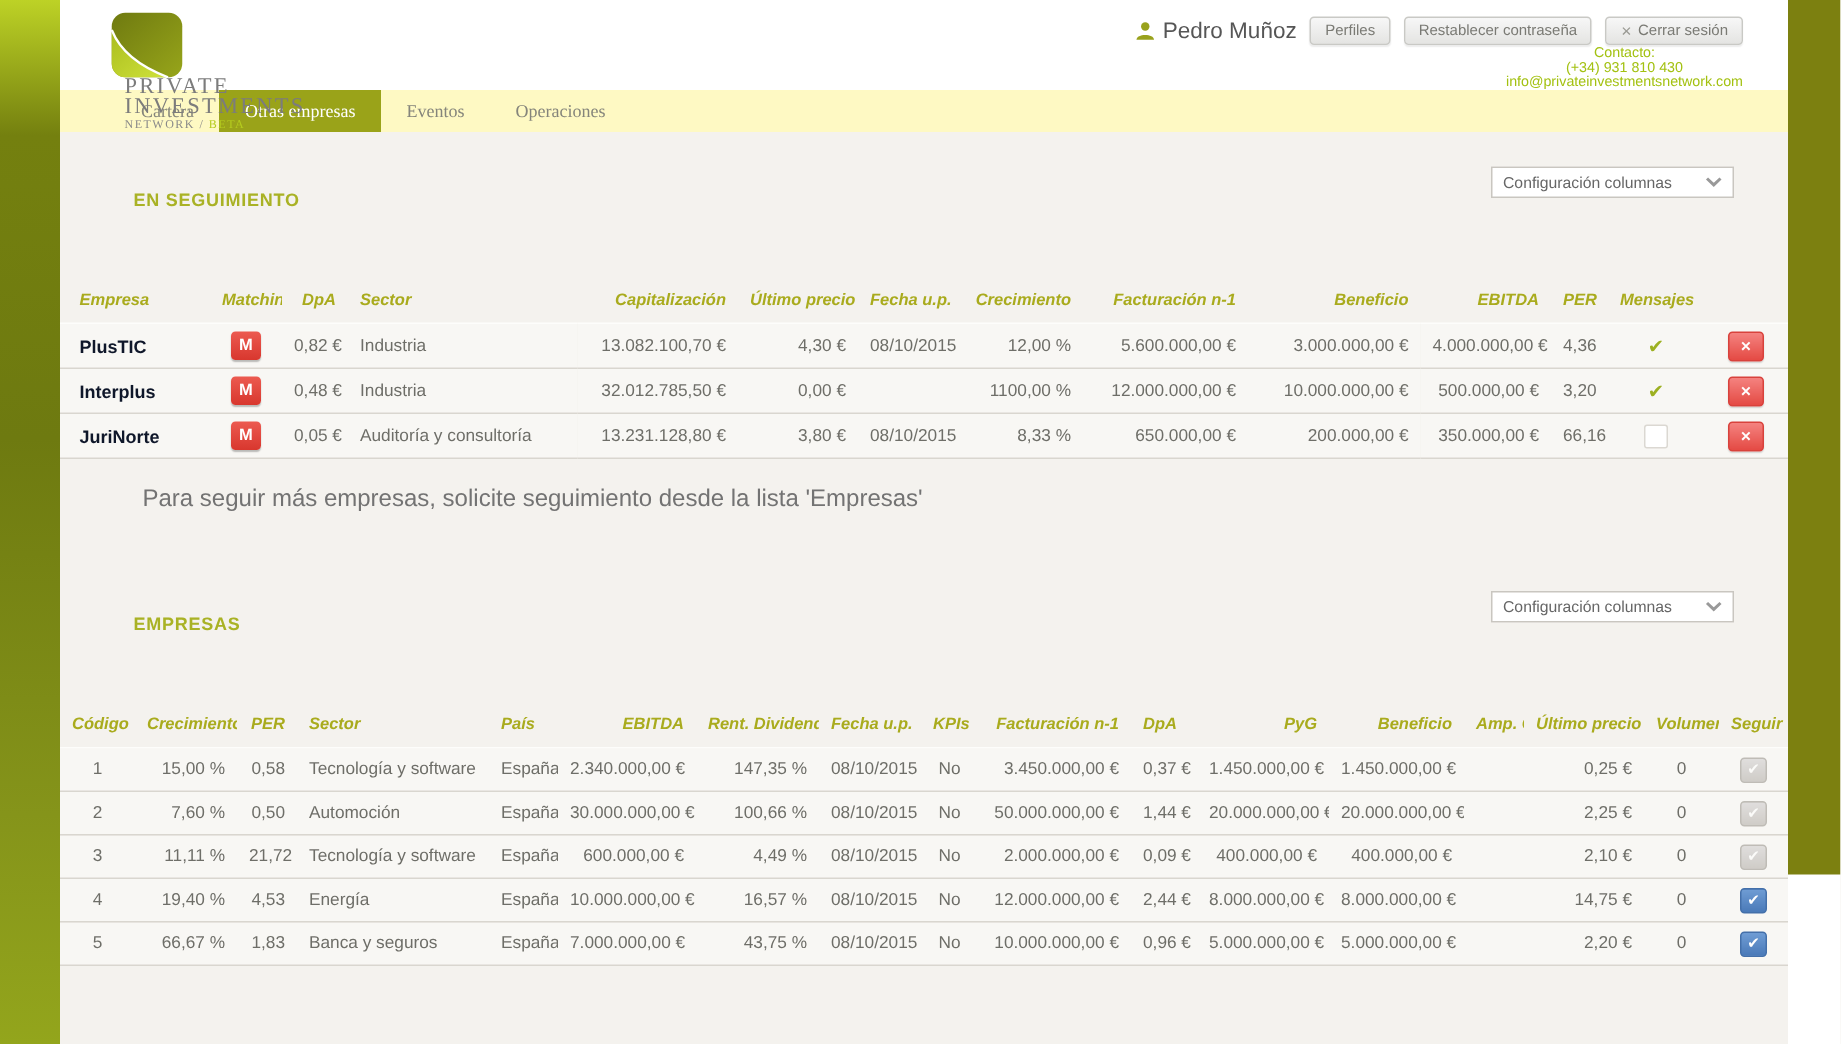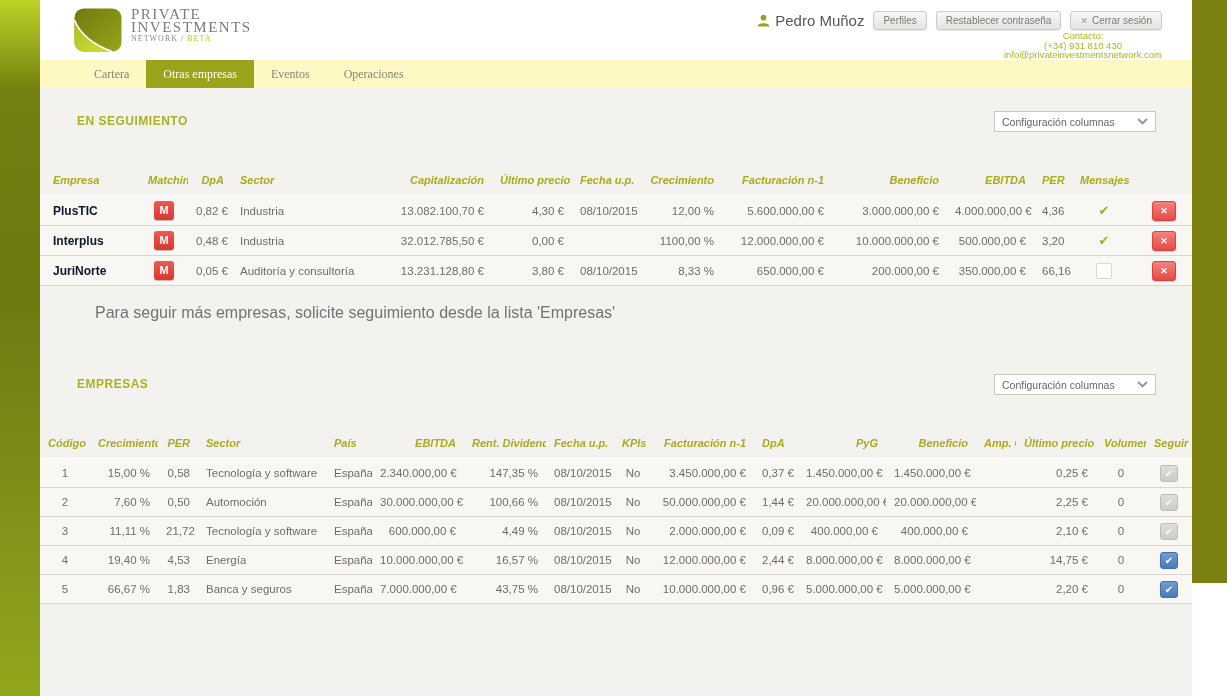--- a/index.html
+++ b/index.html
@@ -7,21 +7,21 @@
        font-family:"Liberation Sans",sans-serif;overflow:hidden;}
 
   .left-band{position:absolute;left:0;top:0;width:40px;height:696px;
     background:linear-gradient(180deg,#bdd226 0%,#74800f 13%,#6e7a10 42%,#85941a 78%,#93a51c 100%);}
   .right-band{position:absolute;right:0;top:0;width:35px;height:583px;background:#7c8010;}
 
   .main{position:absolute;left:40px;top:0;width:1152px;height:696px;background:#f4f2ee;}
 
   
   header{height:60px;background:#fff;position:relative;}
-  .logo{position:absolute;left:34px;top:8px;display:flex;align-items:flex-start;}
+  .logo{position:absolute;left:34px;top:8px;display:flex;align-items:flex-start;flex-direction:column;}
   .logo-text{margin-left:9px;color:#7c7c7c;font-family:"Liberation Serif",serif;}
   .logo-text .lt{font-size:15px;letter-spacing:1.5px;line-height:13px;}
   .logo-text .lt3{font-size:8px;letter-spacing:1px;line-height:9px;color:#8a8a8a;}
   .logo-text .beta{color:#b5cc1e;}
 
   .user-row{position:absolute;right:30px;top:11px;display:flex;align-items:center;gap:9px;}
   .user-name{font-size:15px;color:#565656;display:flex;align-items:center;gap:5px;}
   .pill{background:linear-gradient(#f7f7f7,#e4e4e2);border:1px solid #c9c9c5;border-radius:3px;
         font-size:10px;color:#7a7a74;padding:3px 9px;cursor:pointer;display:flex;align-items:center;gap:4px;
         box-shadow:0 1px 1px rgba(0,0,0,.08);}
@@ -30,21 +30,21 @@
 
   
   .tabbar{height:28px;background:#fef9c3;display:flex;padding-left:37px;font-family:Liberation Serif, serif;}
   .tab{padding:0 17px;line-height:28px;font-size:12px;color:#85857b;cursor:pointer;white-space:nowrap;}
   .tab.active{background:#9aa319;color:#fff;}
 
   
   .section-head{display:flex;justify-content:space-between;align-items:flex-start;
                 margin:23px 36px 0 37px;}
   .section-head.second{margin-top:52px;}
-  .sec-title{font-size:12px;font-weight:bold;color:#a9b225;letter-spacing:.5px;margin:0;padding-top:3px;}
+  .sec-title{font-size:12px;font-weight:bold;color:#a9b225;letter-spacing:.5px;margin:12px;padding-top:3px;}
   .fake-select{width:146px;height:19px;background:#fff;border:1px solid #c9c6c0;display:flex;
                align-items:center;justify-content:space-between;padding:0 7px;font-size:10.5px;color:#666;
                cursor:pointer;}
 
   
   table{width:1152px;border-collapse:collapse;table-layout:fixed;margin-top:33px;}
   th{font-size:11px;color:#a9ab1d;font-weight:bold;height:30px;padding:0 8px;vertical-align:middle;white-space:nowrap;overflow:hidden;font-style:italic;}
   td{font-size:11.5px;color:#6e6e68;height:29px;padding:0 8px;vertical-align:middle;
      background:#f8f7f4;border-bottom:1px solid #d9d6cf;border-top:1px solid #fdfdfb;
      white-space:nowrap;overflow:hidden;}

